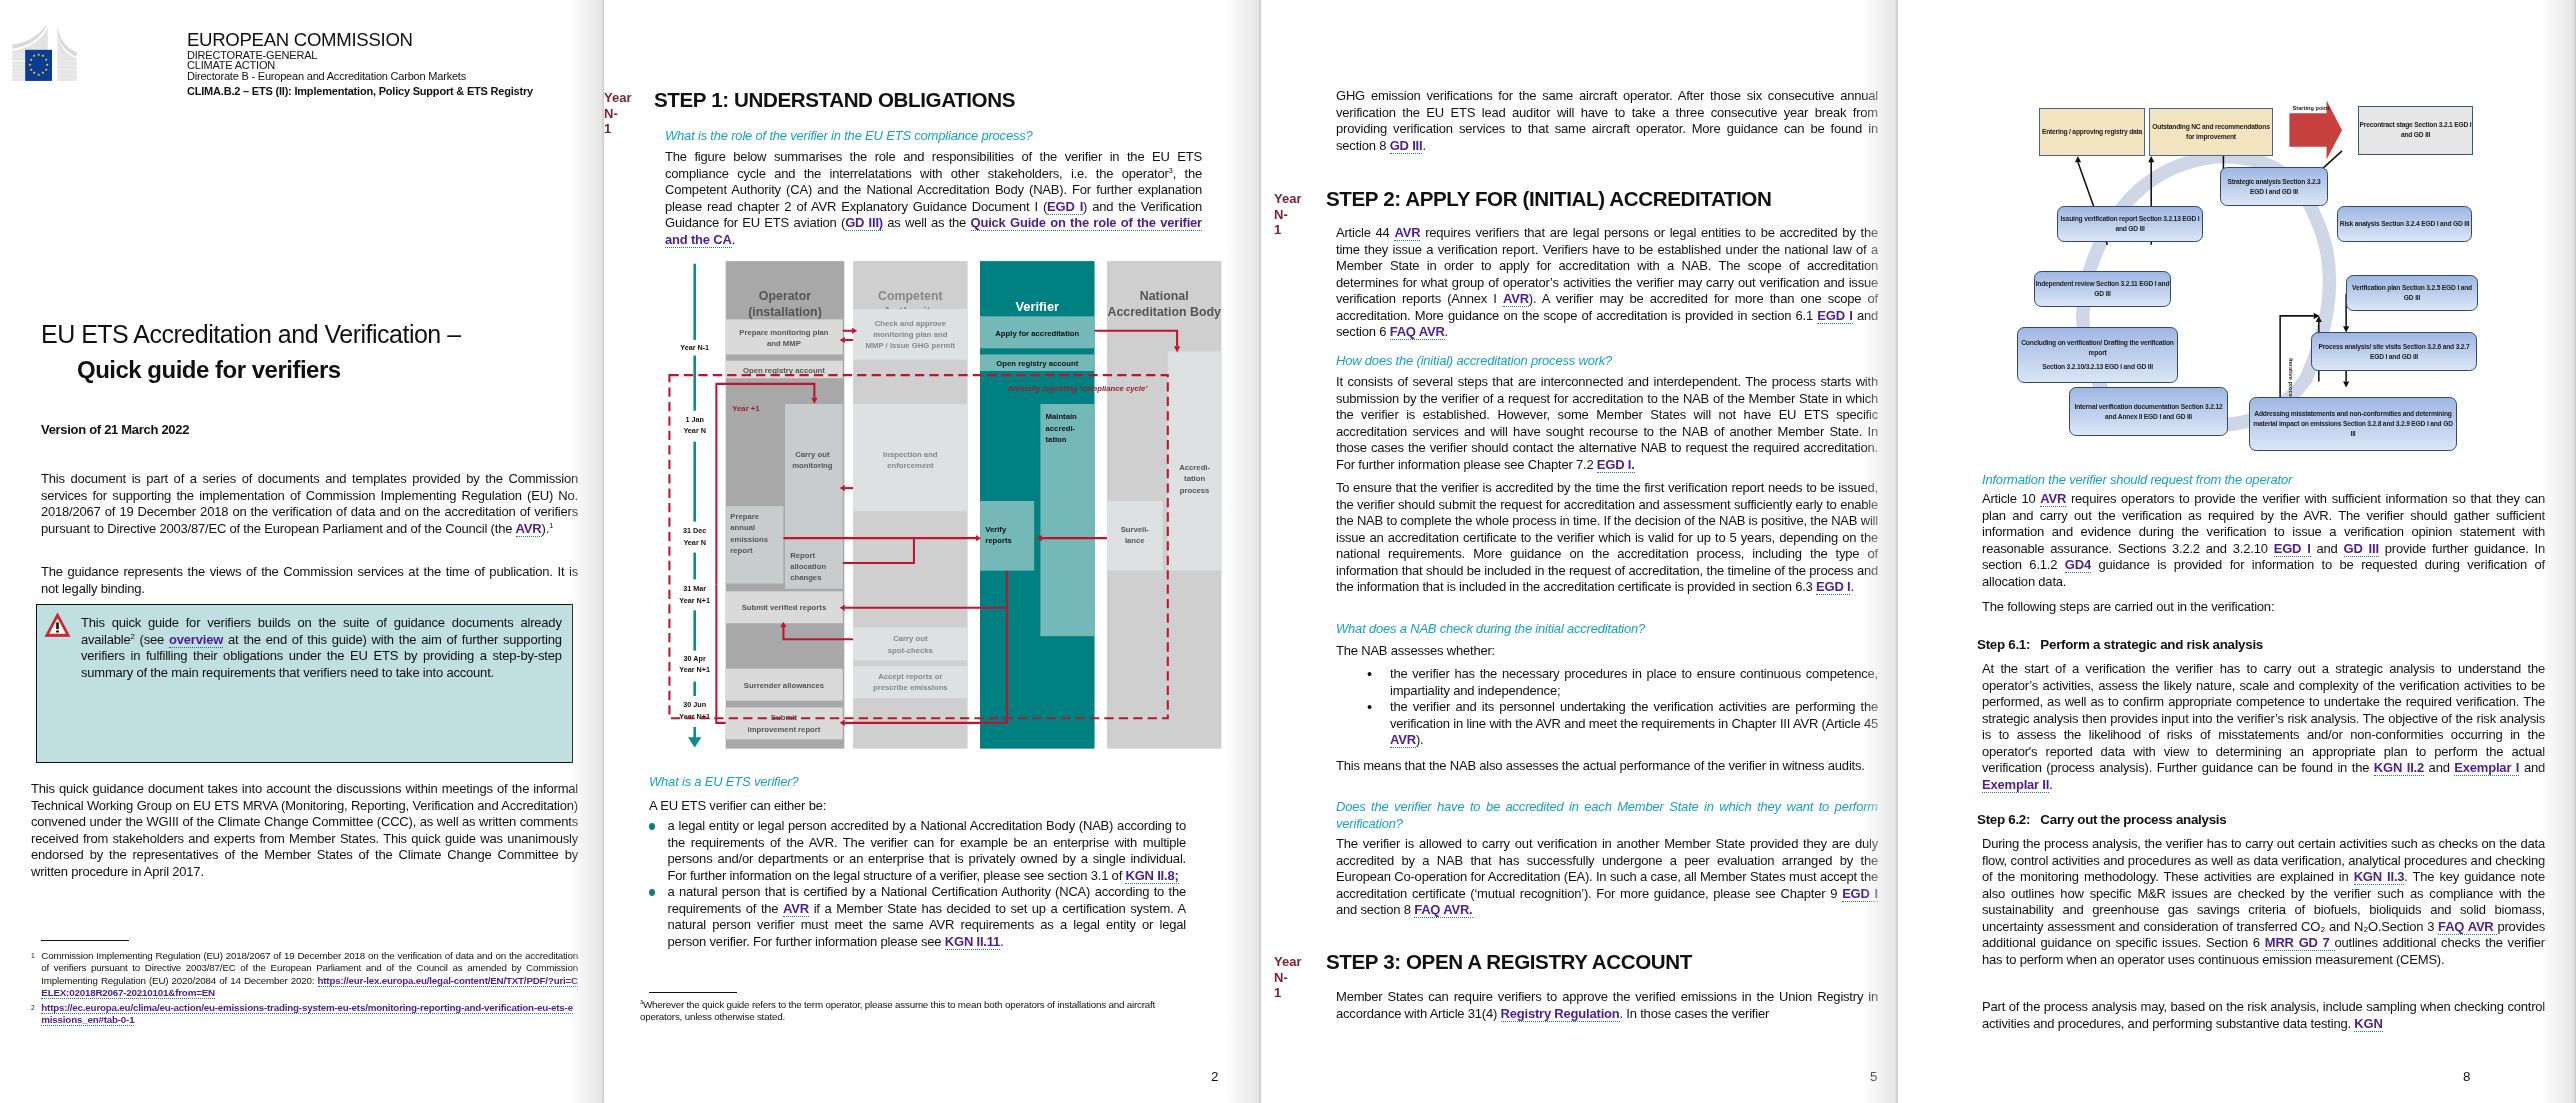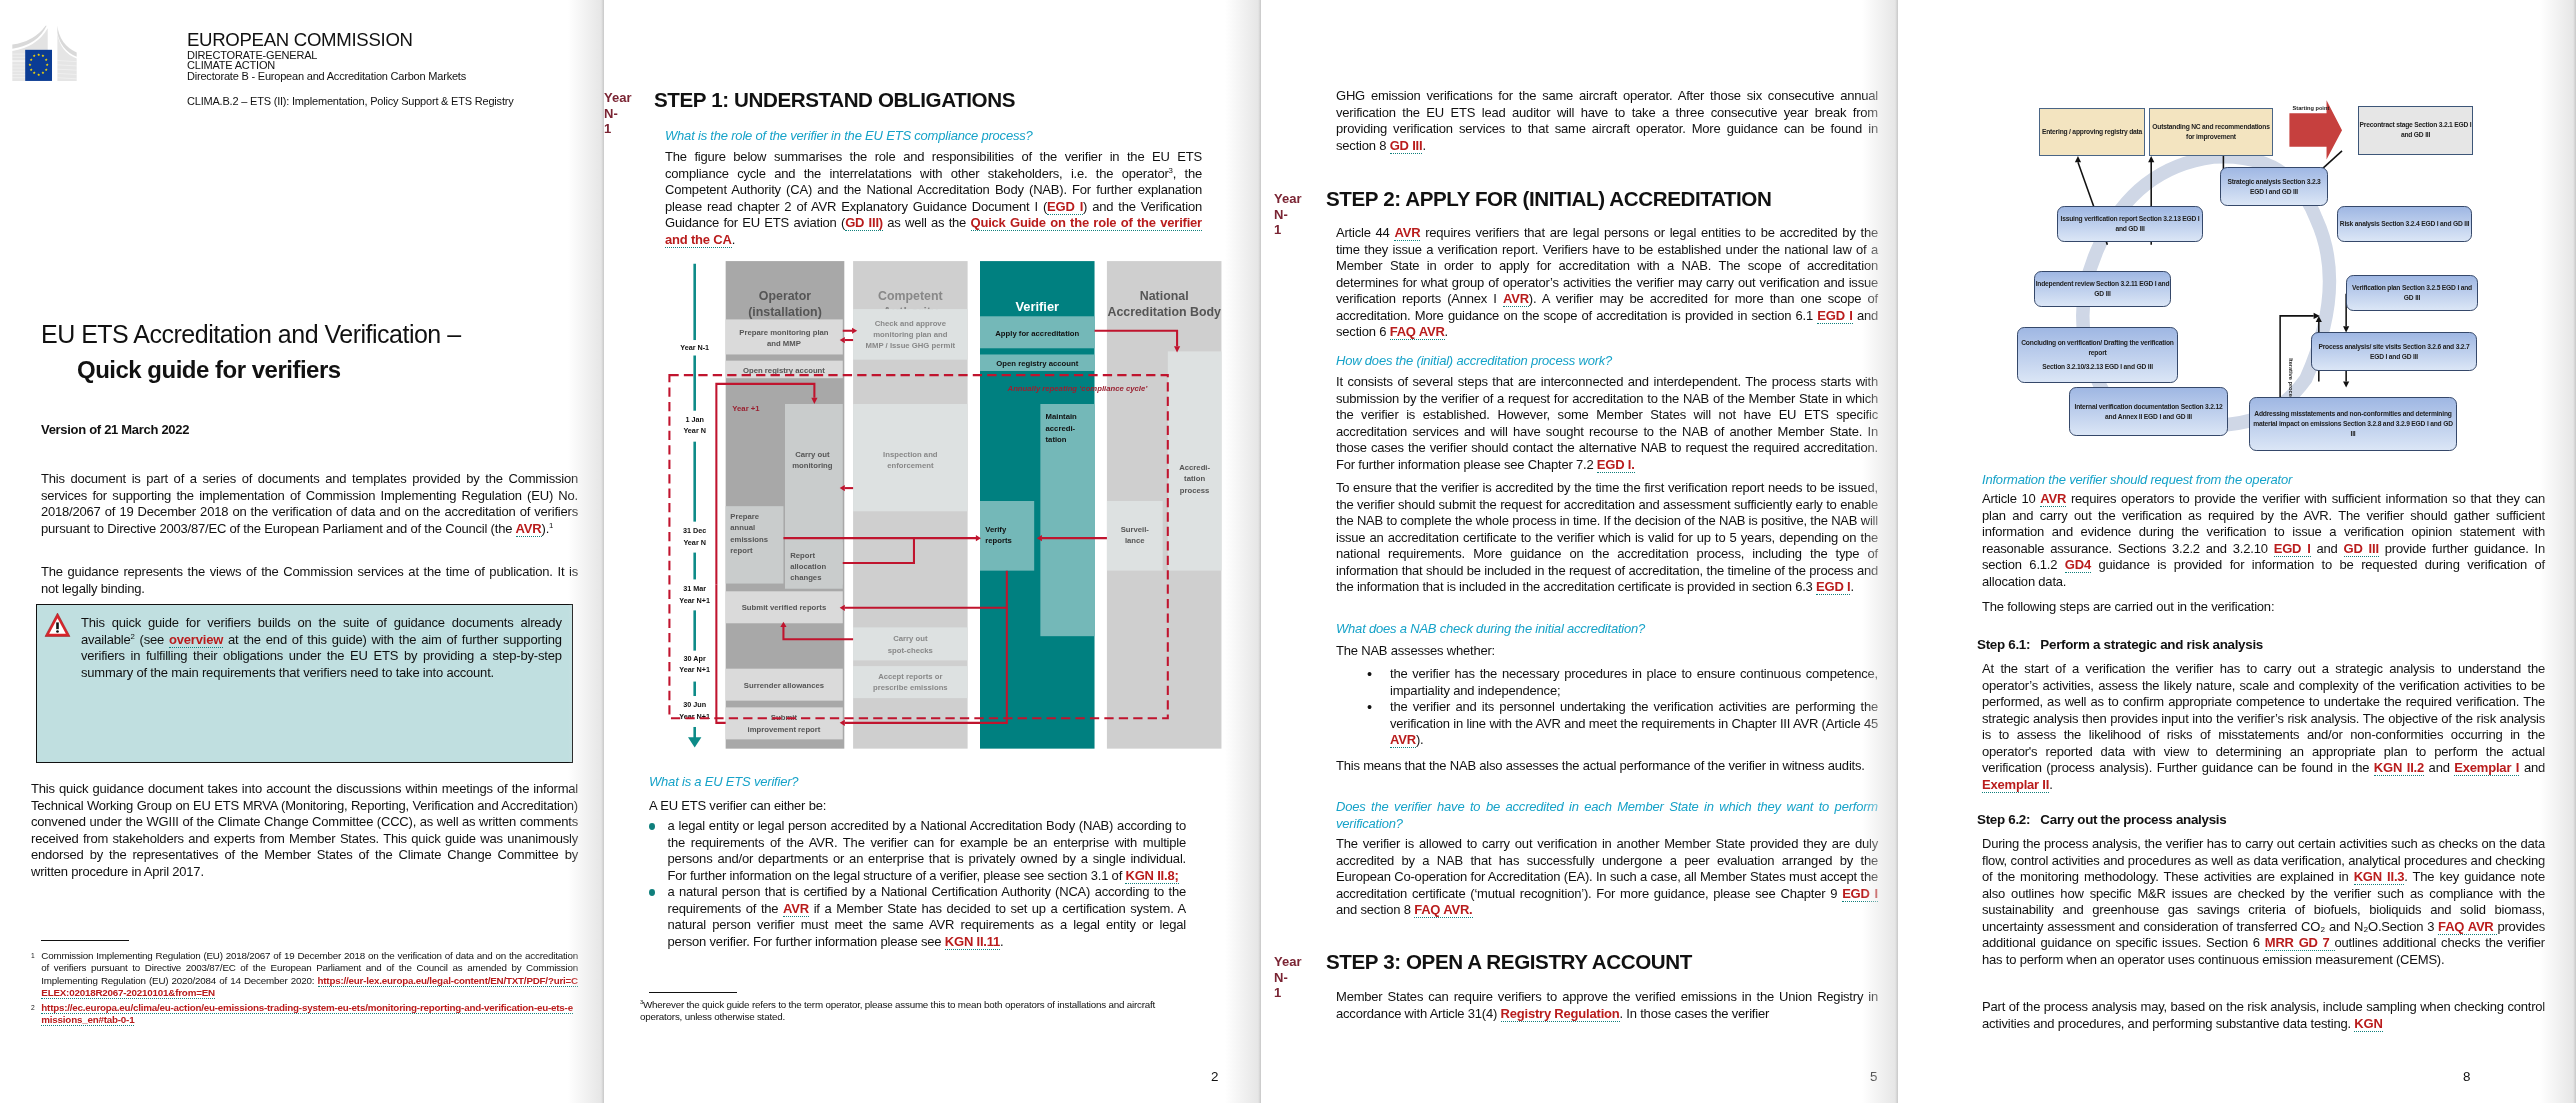--- a/index.html
+++ b/index.html
@@ -7,37 +7,37 @@
   body { font-family: "Liberation Sans", "DejaVu Sans", sans-serif; color: #111; position: relative; }
   .spread { position: absolute; top: 0; left: 0; width: 2576px; height: 1104px; display: flex; }
   .page { position: relative; height: 1104px; background: #fff; overflow: hidden; }
   .page::after { content: ""; position: absolute; top: 0; right: 0; width: 36px; height: 100%;
     background: linear-gradient(to right, rgba(255,255,255,0), #e6e6e6 92%, #c8c8c8 100%); pointer-events: none; }
   #p1 { width: 604px; }
   #p2 { width: 657px; }
   #p3 { width: 637px; }
   #p4 { width: 678px; }
   .body-text { font-size: 13px; line-height: 16.5px; text-align: justify; letter-spacing: -0.2px; }
-  .link { color: #b91c1c; font-weight: bold; border-bottom: 1.5px dotted #0f7f7c; cursor: pointer; margin-top: 27px; }
+  .link { color: #4c1d95; font-weight: bold; border-bottom: 1.5px dotted #0f7f7c; cursor: pointer; margin-top: 27px; }
   .q { color: #16a2c8; font-style: italic; font-size: 13px; line-height: 16.5px; letter-spacing: -0.2px; }
   .step-h { font-weight: bold; font-size: 20.6px; letter-spacing: -0.4px; color: #111; position: absolute; }
   .year-tag { position: absolute; color: #7a2433; font-weight: bold; font-size: 13px; line-height: 15.5px; }
   .pagenum { position: absolute; font-size: 13.4px; }
   .fn { font-size: 9.8px; line-height: 12.4px; letter-spacing: -0.2px; }
   .fn-rule { width: 88px; border-top: 1px solid #111; }
   sup { font-size: 60%; line-height: 0; }
 
   
   .ec-logo { position: absolute; left: 30px; top: 25px; width: 62px; height: 57px; }
   .ec-text { position: absolute; left: 187px; top: 29px; }
   .ec-text .l1 { font-size: 18.6px; letter-spacing: -0.3px; line-height: 22px; }
   .ec-text .l2 { font-size: 11px; line-height: 9.8px; letter-spacing: -0.2px; }
   .ec-text .l3 { font-size: 11px; line-height: 9.8px; margin-top: 0px; letter-spacing: -0.2px; }
   .ec-text .l4 { font-size: 11px; line-height: 11.4px; margin-top: 0px; letter-spacing: -0.2px; }
-  .ec-text .l5 { font-size: 11px; line-height: 11.4px; margin-top: 14px; letter-spacing: -0.2px; }
+  .ec-text .l5 { font-size: 11px; line-height: 11.4px; margin-top: 4px; letter-spacing: -0.2px; font-weight: bold; }
   .title1 { position: absolute; left: 41px; top: 320px; font-size: 25px; letter-spacing: -0.5px; }
   .title2 { position: absolute; left: 41px; top: 356px; font-size: 24px; font-weight: bold; letter-spacing: -0.5px; margin-left: 36px; }
   .version { position: absolute; left: 41px; top: 422px; font-size: 13px; font-weight: bold; letter-spacing: -0.3px; }
   .p1-para1 { position: absolute; left: 41px; top: 471px; width: 537px; }
   .p1-para2 { position: absolute; left: 41px; top: 564px; width: 537px; }
   .callout { position: absolute; left: 36px; top: 604px; width: 537px; height: 159px; background: #c0dfe0; border: 1.5px solid #111; padding: 10.3px 10.3px 0 44px; }
   .callout .warn { position: absolute; left: 7.2px; top: 7.2px; width: 27px; height: 26px; }
   .callout p { font-size: 13px; line-height: 16.5px; text-align: justify; letter-spacing: -0.2px; }
   .callout p + p { margin-top: 8.3px; }
   .p1-para3 { position: absolute; left: 31px; top: 781px; width: 547px; }

